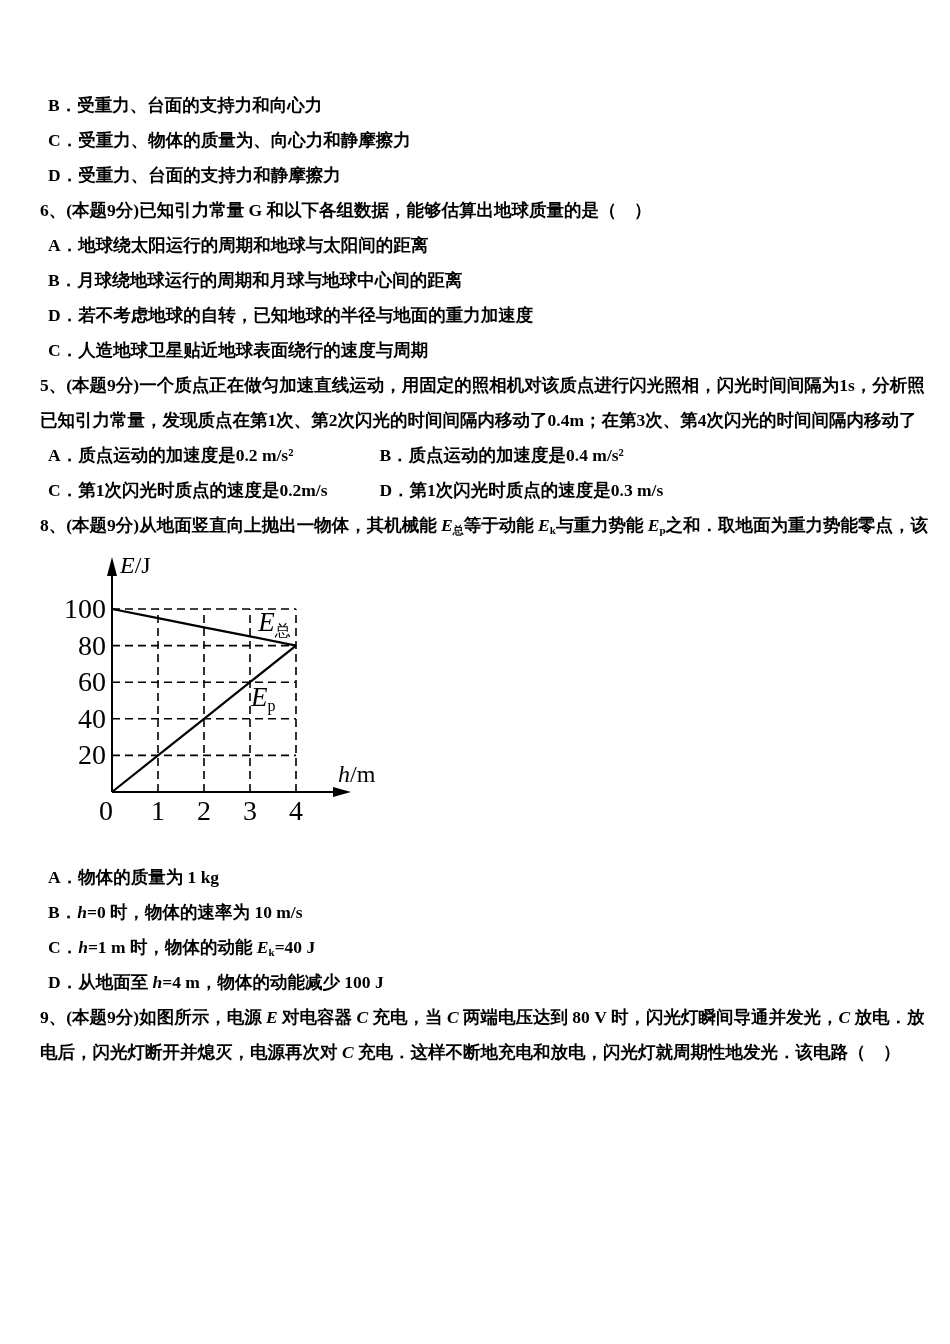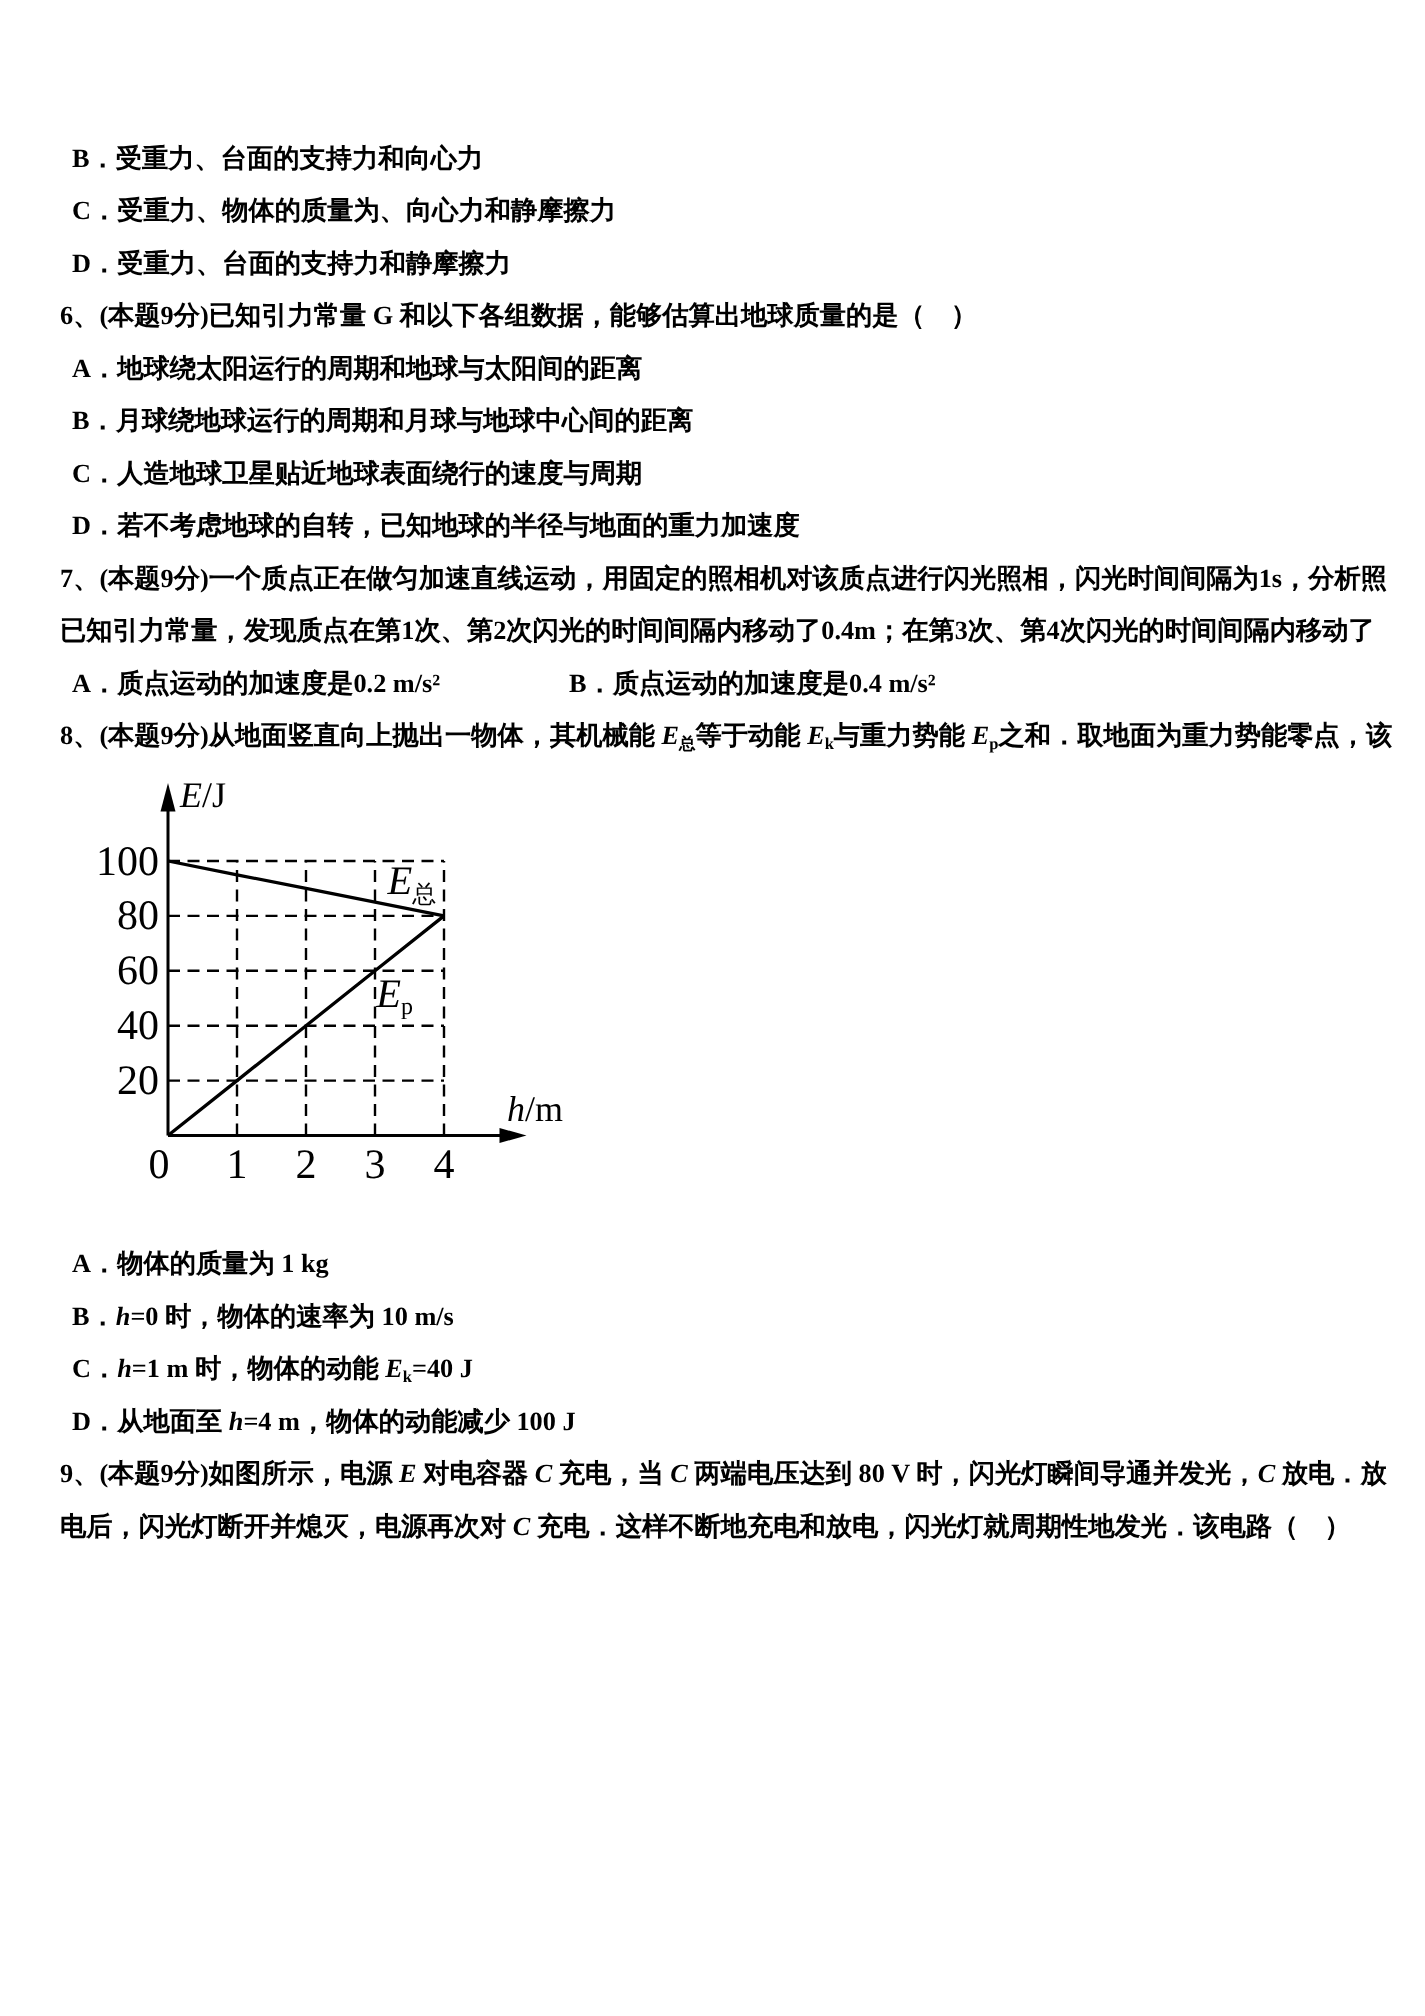--- a/index.html
+++ b/index.html
@@ -32,30 +32,34 @@
   <section>
     <div class="line opt">B．受重力、台面的支持力和向心力</div>
     <div class="line opt">C．受重力、物体的质量为、向心力和静摩擦力</div>
     <div class="line opt">D．受重力、台面的支持力和静摩擦力</div>
   </section>
 
   <section>
     <div class="line">6、(本题9分)已知引力常量 G 和以下各组数据，能够估算出地球质量的是（　）</div>
     <div class="line opt">A．地球绕太阳运行的周期和地球与太阳间的距离</div>
     <div class="line opt">B．月球绕地球运行的周期和月球与地球中心间的距离</div>
+    <div class="line opt">D．若不考虑地球的自转，已知地球的半径与地面的重力加速度</div>
     <div class="line opt">C．人造地球卫星贴近地球表面绕行的速度与周期</div>
-    <div class="line opt">D．若不考虑地球的自转，已知地球的半径与地面的重力加速度</div>
   </section>
 
   <section>
-    <div class="line">7、(本题9分)一个质点正在做匀加速直线运动，用固定的照相机对该质点进行闪光照相，闪光时间间隔为1s，分析照</div>
+    <div class="line">5、(本题9分)一个质点正在做匀加速直线运动，用固定的照相机对该质点进行闪光照相，闪光时间间隔为1s，分析照</div>
     <div class="line">已知引力常量，发现质点在第1次、第2次闪光的时间间隔内移动了0.4m；在第3次、第4次闪光的时间间隔内移动了</div>
     <div class="line optrow">
       <span class="c1">A．质点运动的加速度是0.2 m/s²</span>
       <span>B．质点运动的加速度是0.4 m/s²</span>
+    </div>
+    <div class="line optrow">
+      <span class="c1">C．第1次闪光时质点的速度是0.2m/s</span>
+      <span>D．第1次闪光时质点的速度是0.3 m/s</span>
     </div>
   </section>
 
   <section>
     <div class="line">8、(本题9分)从地面竖直向上抛出一物体，其机械能 <i>E</i><sub>总</sub>等于动能 <i>E</i><sub>k</sub>与重力势能 <i>E</i><sub>p</sub>之和．取地面为重力势能零点，该</div>
     <div class="chart">
         <svg width="420" height="285" viewBox="0 0 420 285">
           <line class="grid" x1="52" y1="207.4" x2="236" y2="207.4"></line>
           <line class="grid" x1="52" y1="170.8" x2="236" y2="170.8"></line>
           <line class="grid" x1="52" y1="134.2" x2="236" y2="134.2"></line>

